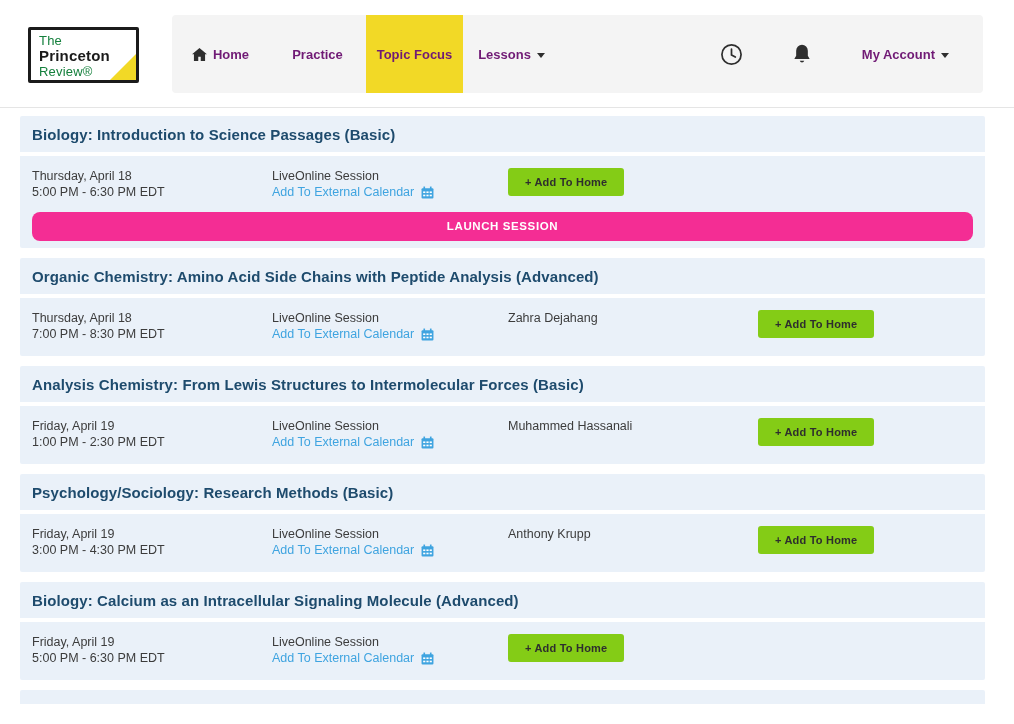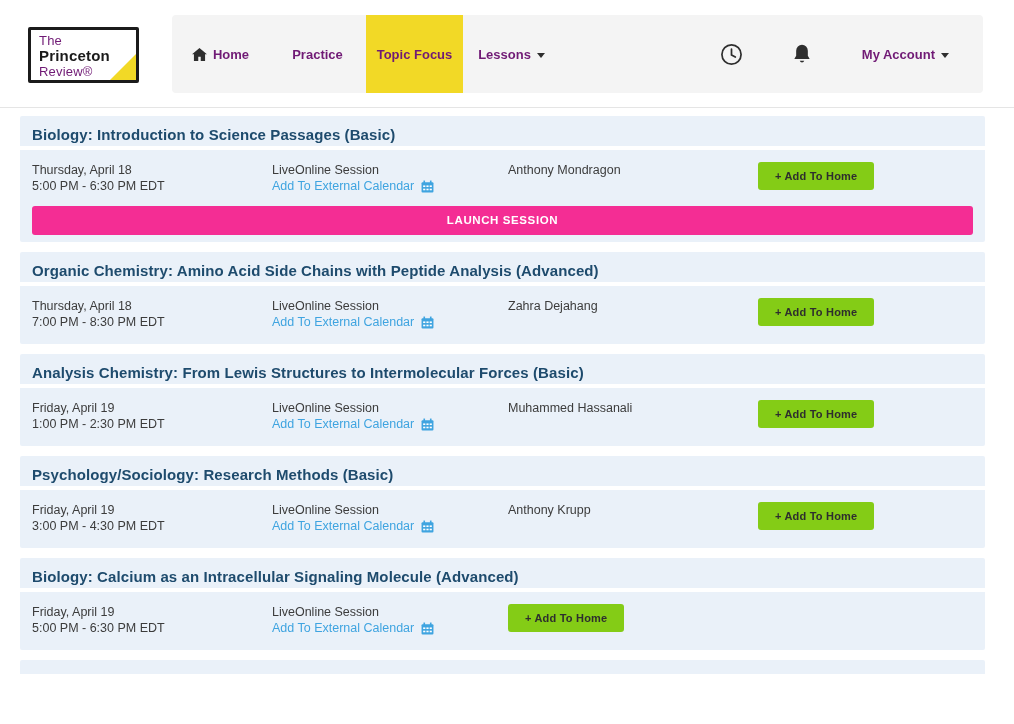--- a/index.html
+++ b/index.html
@@ -4,54 +4,54 @@
 <style>
   * { margin:0; padding:0; box-sizing:border-box; }
   html,body { width:1014px; height:724px; background:#fff; overflow:hidden;
     font-family:"Liberation Sans", sans-serif; }
 
   
   .header { position:relative; height:108px; border-bottom:1px solid #e5e5e5; background:#fff; }
   .logo { position:absolute; left:28px; top:27px; width:111px; height:56px;
     border:3px solid #1b1b1b; border-radius:2px; background:#fff; padding:3px 0 0 8px;
     overflow:hidden; cursor:pointer; }
-  .logo .l1, .logo .l3 { font-size:13px; color:#701a75; line-height:15px; letter-spacing:.2px; }
+  .logo .l1, .logo .l3 { font-size:13px; color:#15803d; line-height:15px; letter-spacing:.2px; }
   .logo .l2 { font-size:15px; font-weight:bold; color:#1b1b1b; line-height:16px; letter-spacing:.2px; }
   .logo-triangle { position:absolute; right:0; bottom:0; width:0; height:0;
     border-left:26px solid transparent; border-bottom:26px solid #F2D926; }
 
   .navbar { position:absolute; left:172px; top:15px; width:811px; height:78px;
     background:#f4f4f4; border-radius:4px; display:flex; align-items:center; }
   .nav-item { height:100%; width:97px; display:flex; align-items:center; justify-content:center;
     font-size:13px; font-weight:bold; color:#701a75; cursor:pointer; gap:6px; white-space:nowrap; }
   .nav-item.active { background:#F2D926; }
   .caret { width:0; height:0; border-left:4px solid transparent; border-right:4px solid transparent;
     border-top:5px solid #2e2e2e; display:inline-block; margin-top:2px; }
   .nav-spacer { flex:1; }
   .icon-btn { background:none; border:none; cursor:pointer; display:flex; align-items:center;
     justify-content:center; width:40px; height:40px; margin-right:30px; }
   .account { width:auto; padding:0 10px; margin-right:24px; }
 
   
   .main { margin:8px 29px 0 20px; width:965px; }
   .card { background:#EAF1F9; margin-bottom:10px; border-radius:2px; }
-  .card-title { padding:10px 12px 3px; font-size:15px; font-weight:bold; color:#1E4B6D;
+  .card-title { padding:10px 12px 9px; font-size:15px; font-weight:bold; color:#1E4B6D;
     border-bottom:4px solid #fff; letter-spacing:.1px; }
   .card-body { display:grid; grid-template-columns:240px 236px 250px 1fr;
     padding:12px 12px 14px; font-size:12.5px; color:#3c3c3c; }
   .line { line-height:16px; }
   .cal-link { display:inline-flex; align-items:center; gap:7px; color:#3FA4E0;
     text-decoration:none; cursor:pointer; line-height:16px; }
   .instructor { line-height:16px; }
   .btncol { display:flex; align-items:flex-start; }
   .add-home-btn { background:#84cc16; border:none; border-radius:3px; padding:8px 17px;
     font-family:"Liberation Sans", sans-serif; font-size:11px; font-weight:bold; color:#2e2e2e;
     cursor:pointer; letter-spacing:.2px; }
   .launch-btn { display:block; width:calc(100% - 24px); margin:2px 12px 0; padding:8px 16px 9px;
-    background:#F42D94; border:none; border-radius:3px; color:#fff; font-weight:bold;
+    background:#F42D94; border:none; border-radius:8px; color:#fff; font-weight:bold;
     font-size:11.5px; letter-spacing:.6px; cursor:pointer;
     font-family:"Liberation Sans", sans-serif; }
   .card.has-launch { padding-bottom:7px; }
   .card.has-launch .card-body { padding-bottom:10px; }
   .partial-card { height:14px; background:#EAF1F9; border-radius:2px 2px 0 0; }
 </style>
 </head>
 <body>
 
 <header class="header">
@@ -124,21 +124,20 @@
                     <rect x="10" y="10" width="4" height="3"></rect>
                     <rect x="16" y="10" width="4" height="3"></rect>
                 <rect x="4" y="16" width="4" height="3"></rect>
                     <rect x="10" y="16" width="4" height="3"></rect>
                     <rect x="16" y="16" width="4" height="3"></rect>
               </g>
                 </svg>
           </span>
         </a>
       </div>
-      <div class="col instructor">Anthony Mondragon</div>
       <div class="col btncol">
         <button class="add-home-btn">+ Add To Home</button>
       </div>
     </div>
     <button class="launch-btn">LAUNCH SESSION</button>
   </section>
 
   <section class="card">
     <div class="card-title">Organic Chemistry: Amino Acid Side Chains with Peptide Analysis (Advanced)</div>
     <div class="card-body">

